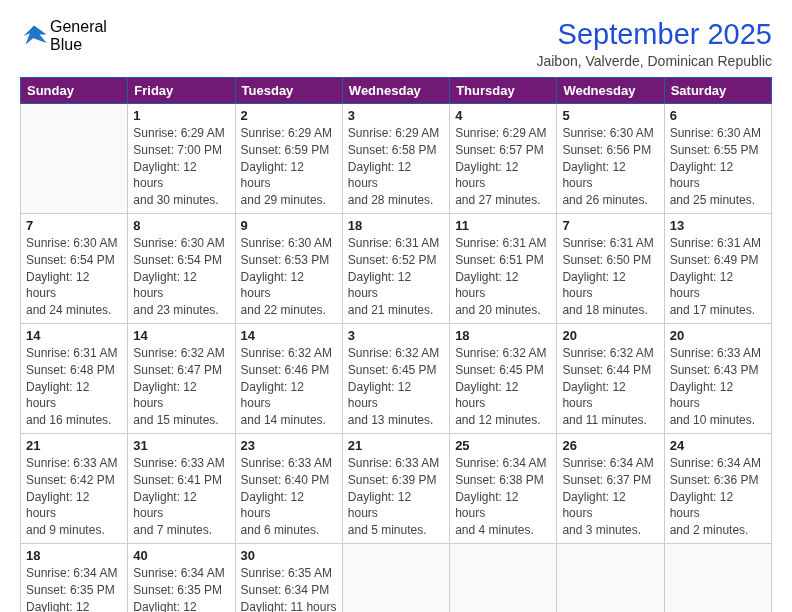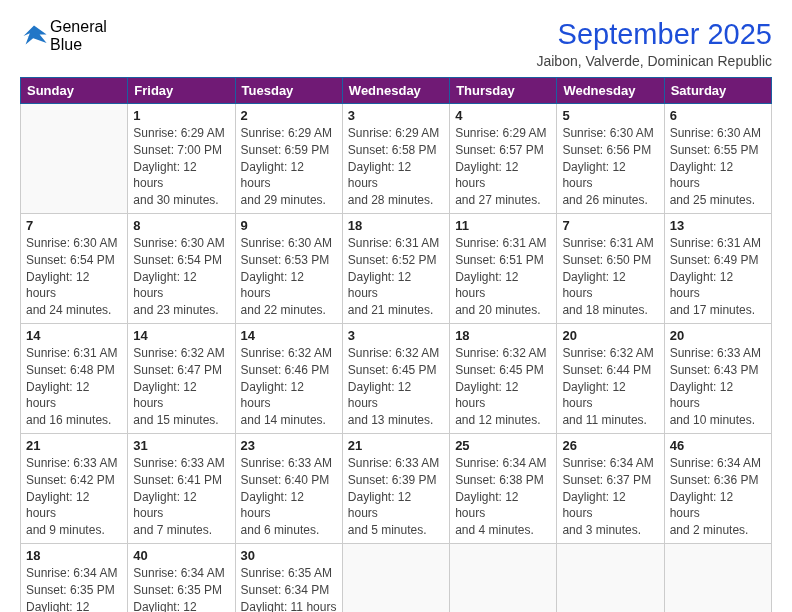--- a/index.html
+++ b/index.html
@@ -309,21 +309,21 @@
 and 4 minutes.</div>
           </td>
           <td>
             <span class="day-num">26</span>
             <div class="day-info" style="white-space: pre-line;">Sunrise: 6:34 AM
 Sunset: 6:37 PM
 Daylight: 12 hours
 and 3 minutes.</div>
           </td>
           <td>
-            <span class="day-num">46</span>
+            <span class="day-num">24</span>
             <div class="day-info" style="white-space: pre-line;">Sunrise: 6:34 AM
 Sunset: 6:36 PM
 Daylight: 12 hours
 and 2 minutes.</div>
           </td>
         </tr>
         <tr class="week-row">
           <td>
             <span class="day-num">18</span>
             <div class="day-info" style="white-space: pre-line;">Sunrise: 6:34 AM

